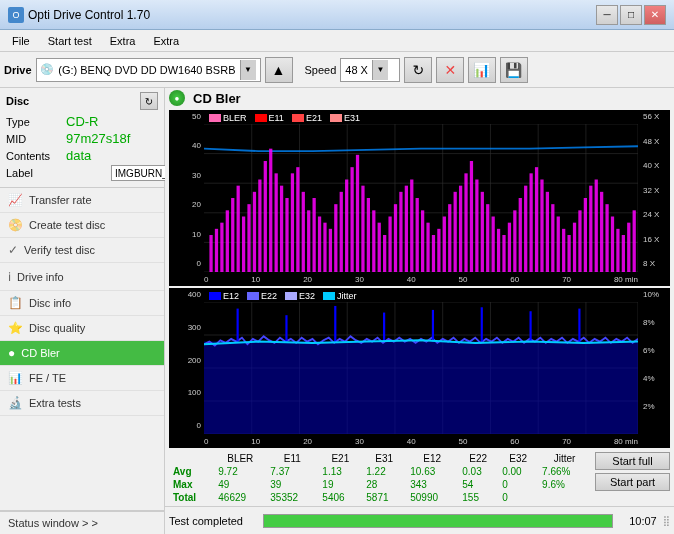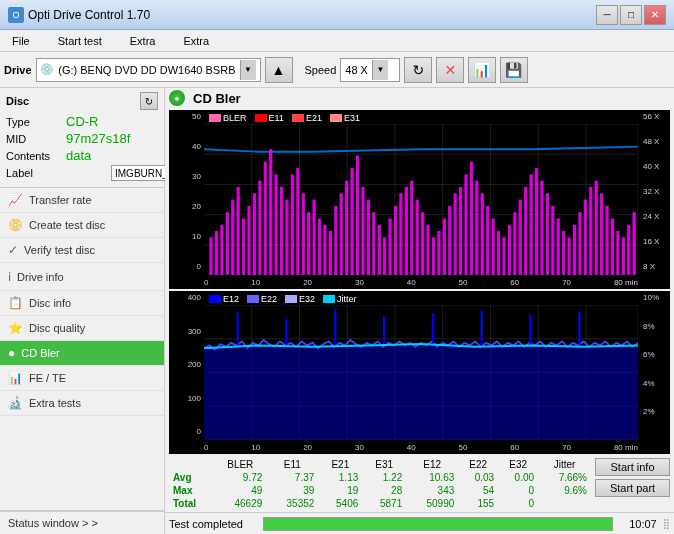--- a/index.html
+++ b/index.html
@@ -29,21 +29,21 @@
     .titlebar-btn.close { background: linear-gradient(to bottom, #f08080, #d06060); color: white; }
 
     
     .menubar {
       background: #f0f0f0;
       height: 22px;
       display: flex;
       align-items: center;
       padding: 0 4px;
       border-bottom: 1px solid #ccc;
-      gap: 12px;
+      gap: 2px;
     }
     .menu-item {
       padding: 2px 8px;
       cursor: pointer;
       font-size: 11px;
       color: #000;
     }
 
     
     .toolbar {
@@ -301,21 +301,21 @@
       border-collapse: collapse;
       font-size: 10px;
     }
     .data-table th {
       text-align: center;
       padding: 1px 4px;
       color: #000;
       font-weight: normal;
     }
     .data-table td {
-      text-align: right;
+      text-align: left;
       padding: 1px 4px;
     }
     .data-table .row-label { text-align: left; font-weight: bold; }
     .data-table .avg-row td { color: #008800; }
     .data-table .max-row td { color: #008800; }
     .data-table .total-row td { color: #008800; }
 
     .table-buttons {
       display: flex;
       flex-direction: column;
@@ -334,21 +334,21 @@
 
     .table-with-buttons {
       display: flex;
       align-items: flex-start;
       gap: 4px;
     }
     .table-wrapper { flex: 1; }
 
     
     .statusbar {
-      height: 22px;
+      height: 28px;
       background: #f0f0f0;
       border-top: 1px solid #ccc;
       display: flex;
       align-items: center;
       padding: 10px 4px;
       gap: 4px;
     }
     .status-text { font-size: 11px; color: #000; min-width: 90px; }
     .progress-bar-container {
       flex: 1;
@@ -790,21 +790,21 @@
                 <td>5871</td>
                 <td>50990</td>
                 <td>155</td>
                 <td>0</td>
                 <td></td>
               </tr>
             </tbody>
           </table>
         </div>
         <div class="table-buttons">
-          <button class="action-btn">Start info</button>
+          <button class="action-btn">Start full</button>
           <button class="action-btn">Start part</button>
         </div>
       </div>
     </div>
 
     <div class="statusbar">
       <span class="status-text">Test completed</span>
       <div class="progress-bar-container">
         <div class="progress-bar-fill" style="width:100%;"></div>
         <span class="progress-text">100.0%</span>

